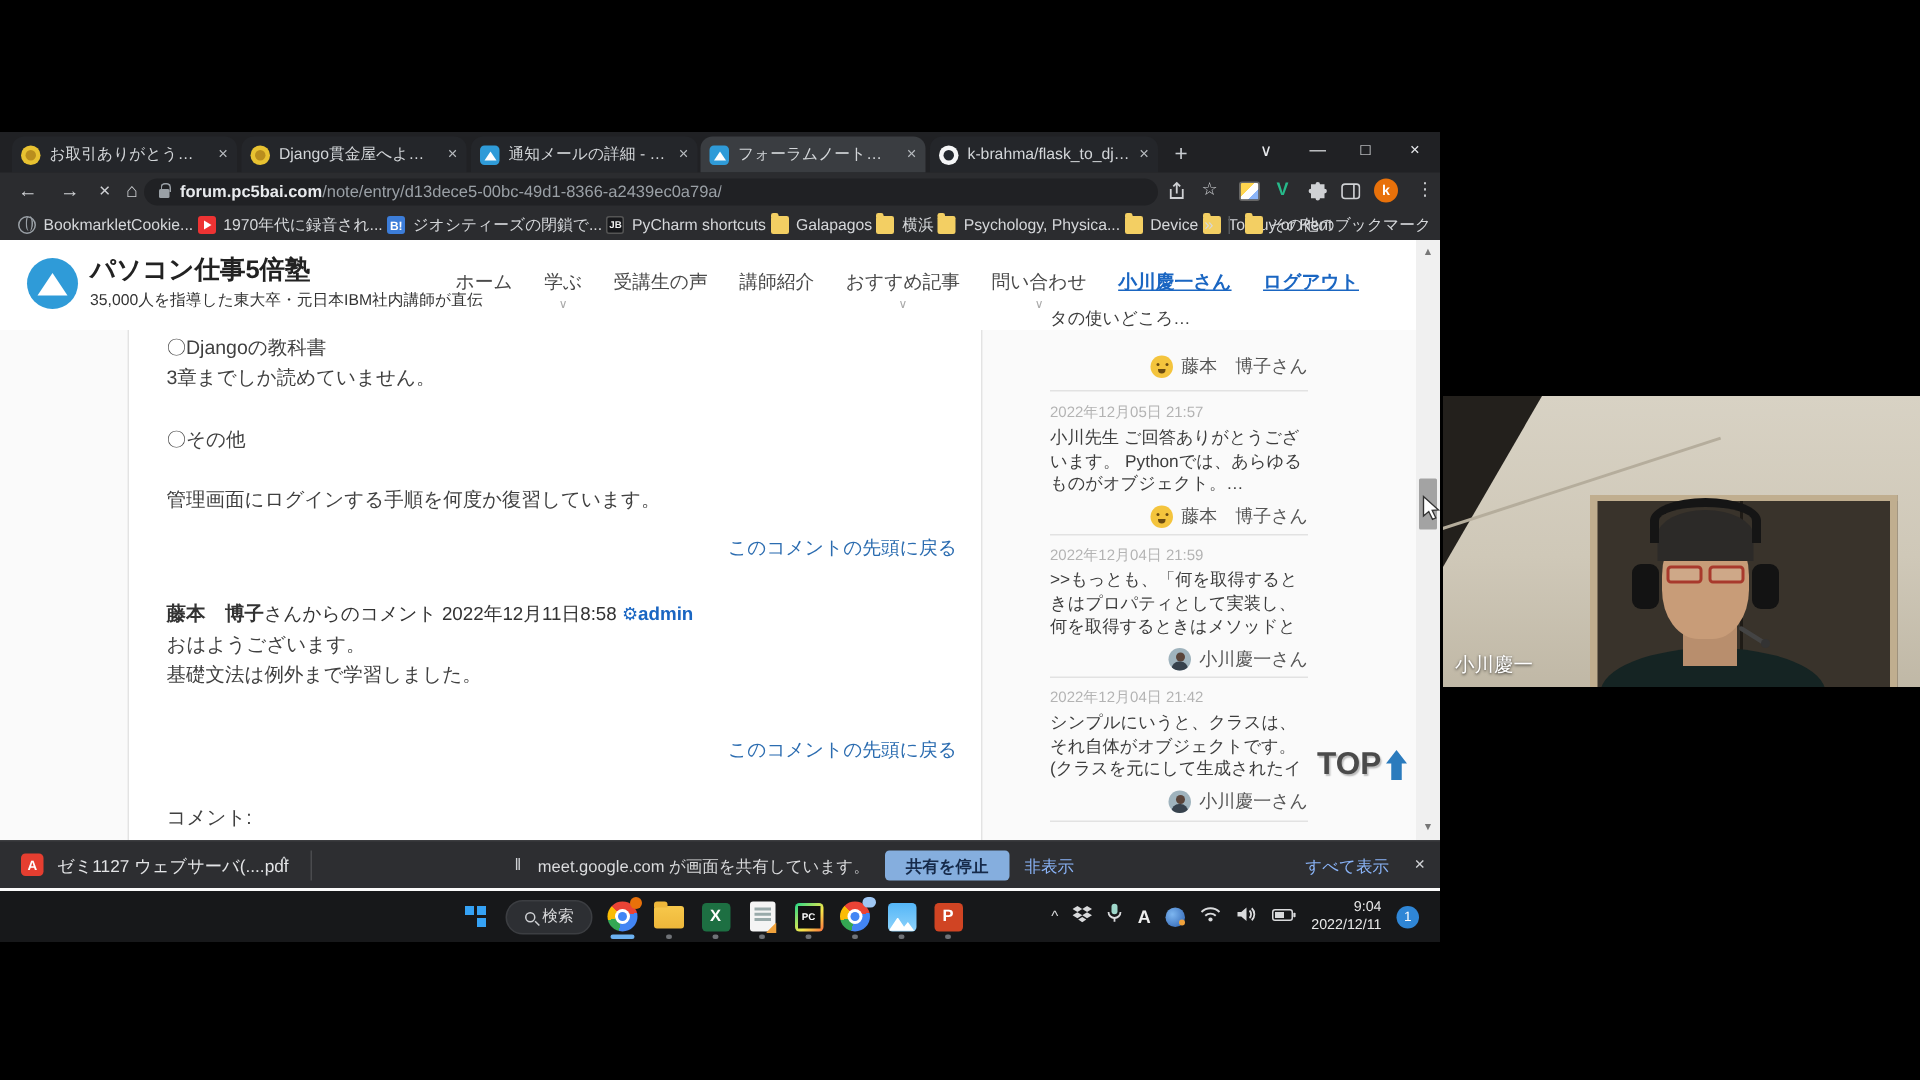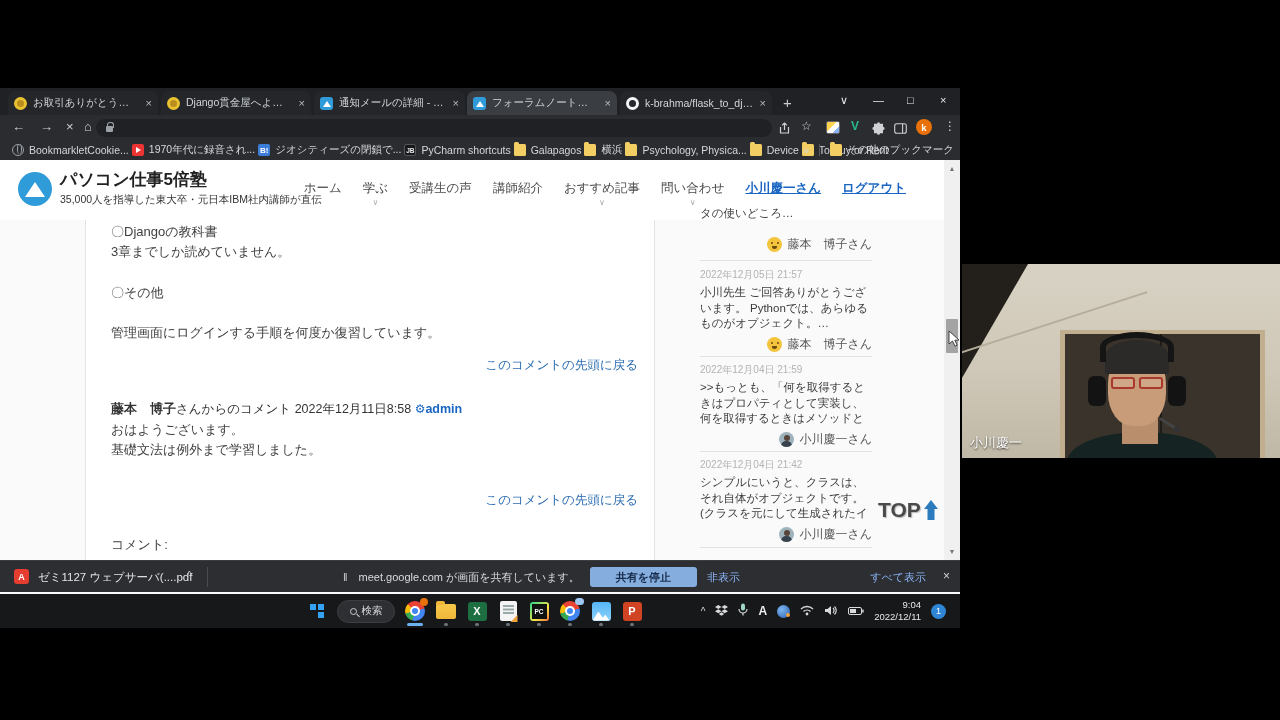--- a/index.html
+++ b/index.html
@@ -102,21 +102,21 @@
 
   
   .dlbar{left:0;top:472px;width:960px;height:32px;background:#2d2e31;border-top:1px solid #3c3d40;}
   .pdfico{left:14px;top:8px;width:15px;height:15px;border-radius:3px;background:#e53e30;color:#fff;font-size:9px;font-weight:bold;display:flex;align-items:center;justify-content:center;}
   .dlname{left:38px;top:9px;font-size:11.5px;color:#e3e4e6;}
   .dlchev{left:187px;top:9px;font-size:10px;color:#cfd1d4;}
   .dldiv{left:207px;top:6px;width:1px;height:20px;background:#4a4b4e;}
   .sharegrp{left:343px;top:0;height:32px;display:flex;align-items:center;gap:10px;}
   .pauseg{font-size:11px;color:#cfd1d4;letter-spacing:1px;}
   .sharetxt{font-size:11px;color:#dadbdd;}
-  .stopbtn{height:20px;padding:0 26px;border-radius:3px;background:#85aede;color:#162a4a;font-size:11px;display:flex;align-items:center;font-weight:bold;}
+  .stopbtn{height:20px;padding:0 14px;border-radius:3px;background:#85aede;color:#162a4a;font-size:11px;display:flex;align-items:center;font-weight:bold;}
   .hidebtn{font-size:11px;color:#8ab4f8;}
   .showall{right:34px;top:9px;font-size:11px;color:#8ab4f8;}
   .dlclose{right:10px;top:8px;font-size:12px;color:#cfd1d4;}
 
   
   .taskbar{left:0;top:506px;width:960px;height:34px;background:#17181a;}
   .tkrow{left:306px;top:5px;display:flex;align-items:center;gap:9px;height:24px;}
   .tkitem{width:22px;height:22px;position:relative;display:flex;align-items:center;justify-content:center;}
   .tkdot{position:absolute;bottom:-4px;left:9px;width:4px;height:3px;border-radius:2px;background:#6f7277;}
   .tkbar-active{position:absolute;bottom:-4px;left:3px;width:16px;height:3px;border-radius:2px;background:#6cb1f0;}
@@ -214,20 +214,21 @@
       <span class="winctl ab" style="left:940px;">×</span>
     </div>
 
     <div class="toolbar ab">
       <span class="navic ab" style="left:12px;">←</span>
       <span class="navic ab" style="left:40px;">→</span>
       <span class="navic ab" style="left:66px;">×</span>
       <span class="navic ab" style="left:84px;">⌂</span>
       <div class="addr ab">
         <span class="lock"></span>
+        <span class="urltxt"><b class="urlhost">forum.pc5bai.com</b><span class="urlpath">/note/entry/d13dece5-00bc-49d1-8366-a2439ec0a79a/</span></span>
       </div>
       <span class="tbi ab" style="left:778px;top:6px;"><svg width="13" height="13" viewBox="0 0 13 13" stroke="#cfd1d4" fill="none" stroke-width="1.2">
             <path d="M2.5 5v6h8V5"></path>
             <path d="M6.5 8V1.2"></path>
             <path d="M4.2 3.2 6.5 1l2.3 2.2"></path>
           </svg></span>
       <span class="tbi ab" style="left:801px;top:4px;font-size:12px;color:#cfd1d4;">☆</span>
       <span class="tbi ab extimg" style="left:826px;top:6px;"></span>
       <span class="tbi ab extv" style="left:851px;top:4px;">V</span>
       <span class="tbi ab" style="left:872px;top:6px;"><svg width="13" height="13" viewBox="0 0 13 13" fill="#cfd1d4">

